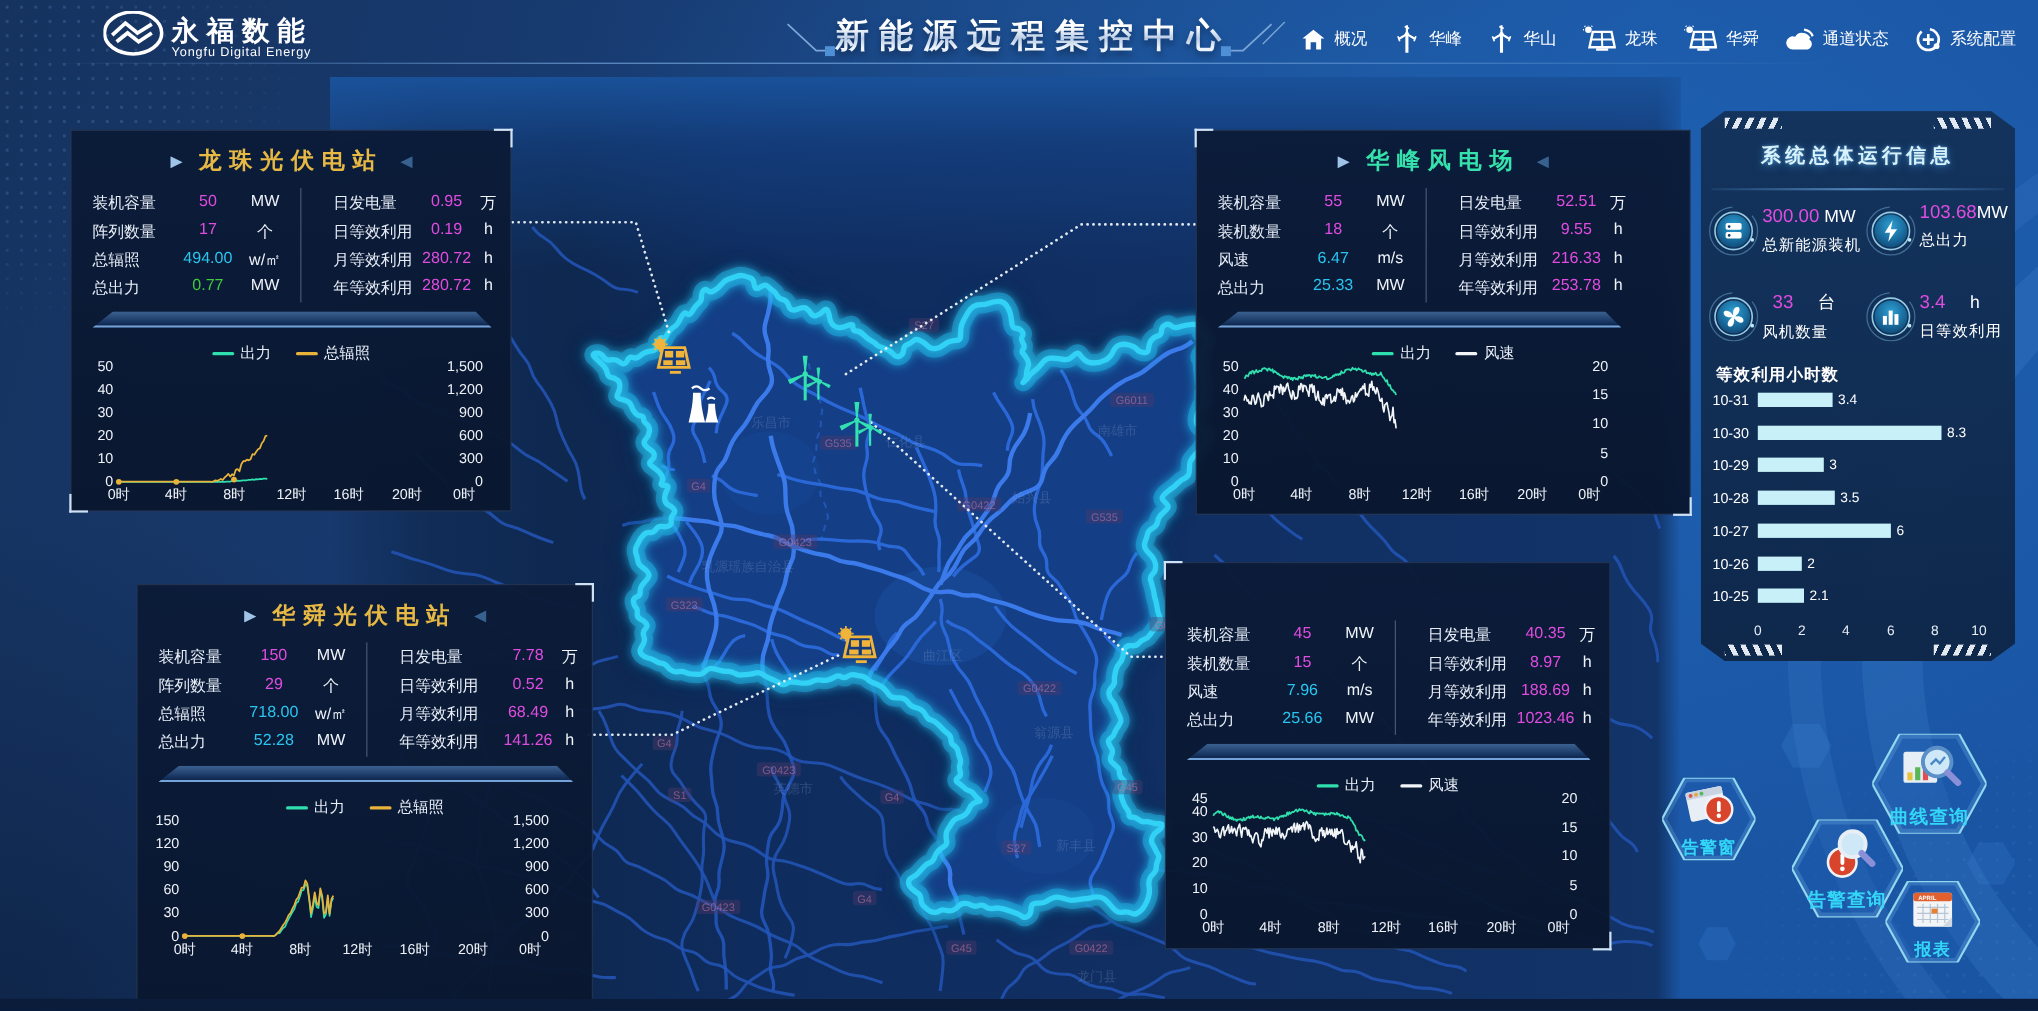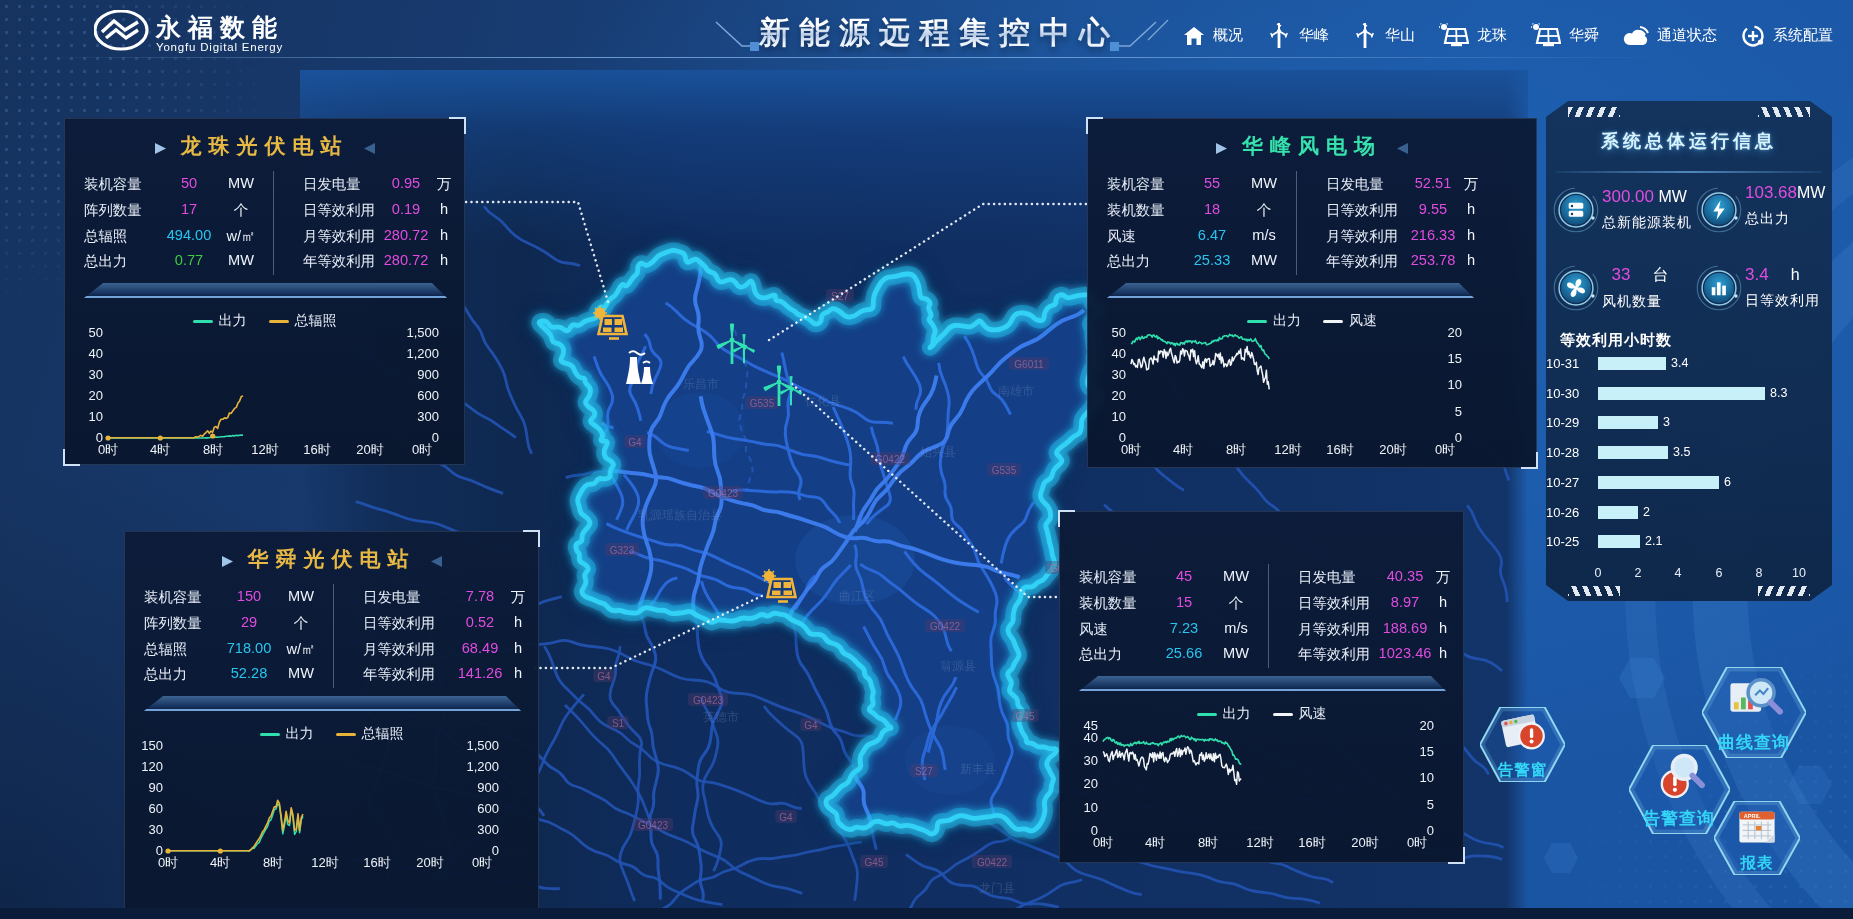--- a/index.html
+++ b/index.html
@@ -65,21 +65,21 @@
 #systitle{position:absolute;top:28px;width:100%;text-align:center;font-size:18px;font-weight:bold;letter-spacing:4px;color:#d8f2fc;
  text-shadow:0 2px 8px rgba(70,160,235,.6),0 0 3px rgba(140,210,250,.5)}
 #sysdiv{position:absolute;top:70px;left:10px;width:266px;height:2px;
  background:linear-gradient(90deg,rgba(90,160,230,.1),rgba(120,190,250,.6),rgba(90,160,230,.1))}
 .sic{position:absolute;width:50px;height:50px}
 .sstat{position:absolute;font-size:16px;white-space:nowrap}
 .sstat .v{color:#e14ce0;font-size:17px}
 .sstat .lab{display:block;color:#fff;font-size:14px;margin-top:7px;letter-spacing:1px}
 #barttl{position:absolute;left:14px;top:230px;font-size:15px;font-weight:bold;letter-spacing:1px}
 .brow{position:absolute;left:0;font-size:13px;color:#fff}
-.brow .bl{position:absolute;left:12px;top:-7px;width:44px;}
+.brow .bl{position:absolute;left:12px;top:-7px;width:44px;text-align:right}
 .brow .bar{position:absolute;left:52px;top:-6px;height:13px;background:#c7f0f8}
 .brow .bv{position:absolute;top:-7px;font-size:12.5px}
 .bxax{position:absolute;font-size:12.5px;color:#e8eef8;width:30px;text-align:center}
 
 .hexo{position:absolute;}
 .hexo svg{display:block}
 .hexlab{position:absolute;width:100%;text-align:center;color:#33d6f7;font-weight:bold;letter-spacing:1px}
 #botbar{position:absolute;left:0;bottom:0;width:1853px;height:11px;background:#0b1c3a}
 </style></head><body>
 <div id="stage">
@@ -488,21 +488,21 @@
         </div>
       </div>
     </div>
     <svg style="position:absolute;left:0;top:0" width="1853" height="919">
       <circle cx="2150" cy="590" r="430" fill="none" stroke="rgba(110,180,245,.12)" stroke-width="55"></circle>
       <circle cx="2150" cy="590" r="510" fill="none" stroke="rgba(110,180,245,.10)" stroke-width="30"></circle>
       <polygon points="1619,678 1630,658 1654,658 1665,678 1654,698 1630,698" fill="rgba(60,130,210,0.25)"></polygon>
       <polygon points="1544,858 1552,843 1570,843 1578,858 1570,873 1552,873" fill="rgba(60,130,210,0.25)"></polygon>
       <polygon points="1788,785 1799,766 1821,766 1832,785 1821,804 1799,804" fill="rgba(60,130,210,0.22)"></polygon>
     </svg>
-    <div class="hexo" style="left:1480px;top:706.5px;width:85px;height:75px">
+    <div class="hexo" style="left:1511px;top:706.5px;width:85px;height:75px">
 <svg width="85" height="75" viewBox="-42.5 -37.5 85 75">
 <polygon points="-42.5,0.0 -22.1,-37.5 22.1,-37.5 42.5,0.0 22.1,37.5 -22.1,37.5" fill="rgba(35,95,180,.35)" stroke="#93d7f0" stroke-width="2"></polygon>
 <polygon points="-42.5,0.0 -22.1,-37.5 22.1,-37.5 42.5,0.0 22.1,37.5 -22.1,37.5" fill="none" stroke="rgba(130,205,245,.22)" stroke-width="4" transform="scale(.94)"></polygon>
 <g transform="translate(0,-13) scale(1.12)">
 <g transform="rotate(-12)">
             <rect x="-17" y="-13" width="30" height="24" rx="2" fill="#e8eef5"></rect>
 <rect x="-17" y="-13" width="30" height="6" rx="2" fill="#c8d4e2"></rect>
 <circle cx="-13" cy="-10" r="1.6" fill="#e05050"></circle>
             <circle cx="-8.5" cy="-10" r="1.6" fill="#e8a83c"></circle>
             <circle cx="-4" cy="-10" r="1.6" fill="#58b858"></circle>
@@ -755,21 +755,21 @@
     <div class="panel" id="p4" style="left:1059px;top:511px;width:405px;height:352px">
       <div class="cb tl"></div>
       <div class="cb br"></div>
       <div class="slab" style="left:19px;top:56px">装机容量</div>
       <div class="sval vmag" style="left:89px;top:56px">45</div>
       <div class="sunit" style="left:151px;top:56px">MW</div>
       <div class="slab" style="left:19px;top:82px">装机数量</div>
       <div class="sval vmag" style="left:89px;top:82px">15</div>
       <div class="sunit" style="left:151px;top:82px">个</div>
       <div class="slab" style="left:19px;top:108px">风速</div>
-      <div class="sval vcyan" style="left:89px;top:108px">7.23</div>
+      <div class="sval vcyan" style="left:89px;top:108px">7.96</div>
       <div class="sunit" style="left:151px;top:108px">m/s</div>
       <div class="slab" style="left:19px;top:133px">总出力</div>
       <div class="sval vcyan" style="left:89px;top:133px">25.66</div>
       <div class="sunit" style="left:151px;top:133px">MW</div>
       <div class="slab" style="left:238px;top:56px">日发电量</div>
       <div class="sval vmag" style="left:310px;top:56px">40.35</div>
       <div class="sunit" style="left:358px;top:56px">万</div>
       <div class="slab" style="left:238px;top:82px">日等效利用</div>
       <div class="sval vmag" style="left:310px;top:82px">8.97</div>
       <div class="sunit" style="left:358px;top:82px">h</div>

